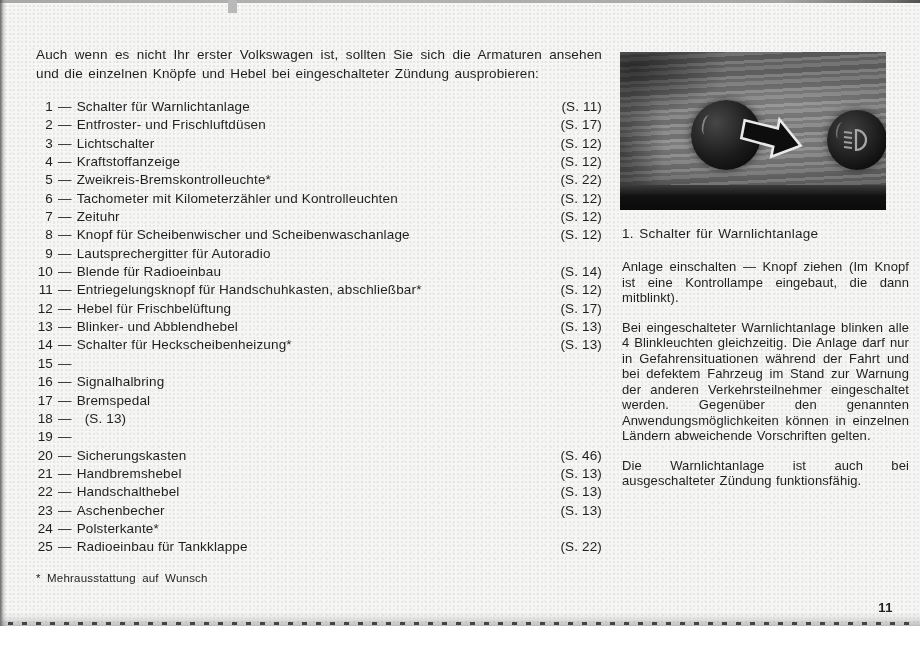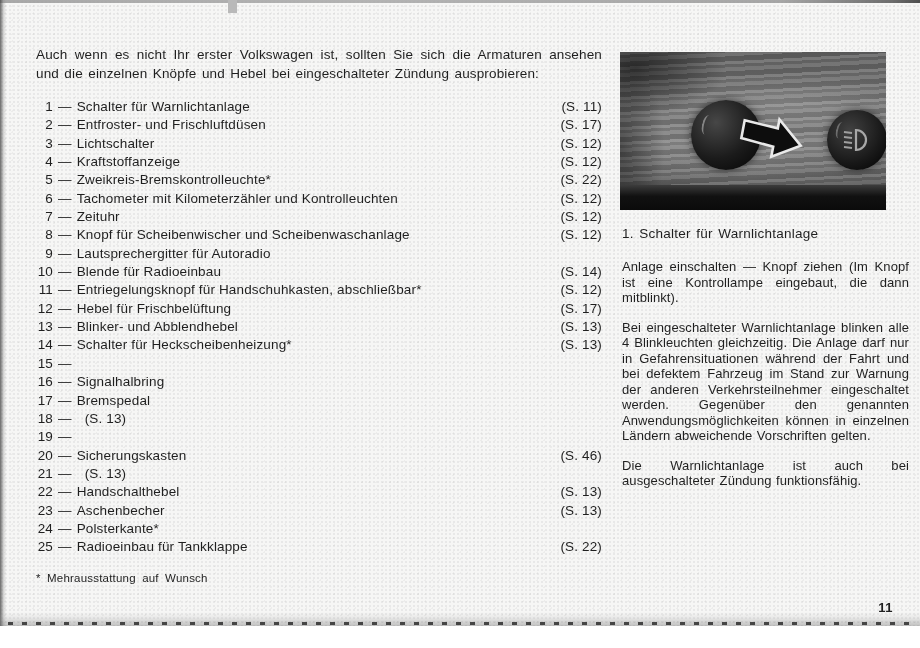--- a/index.html
+++ b/index.html
@@ -260,20 +260,21 @@
     </div>
       <div class="row">
       <span class="num">20</span>
       <span class="dash">—</span>
       <span class="label">Sicherungskasten</span>
       <span class="ref">(S. 46)</span>
     </div>
       <div class="row">
       <span class="num">21</span>
       <span class="dash">—</span>
+      <span class="label">Handbremshebel</span>
       <span class="ref">(S. 13)</span>
     </div>
       <div class="row">
       <span class="num">22</span>
       <span class="dash">—</span>
       <span class="label">Handschalthebel</span>
       <span class="ref">(S. 13)</span>
     </div>
       <div class="row">
       <span class="num">23</span>

